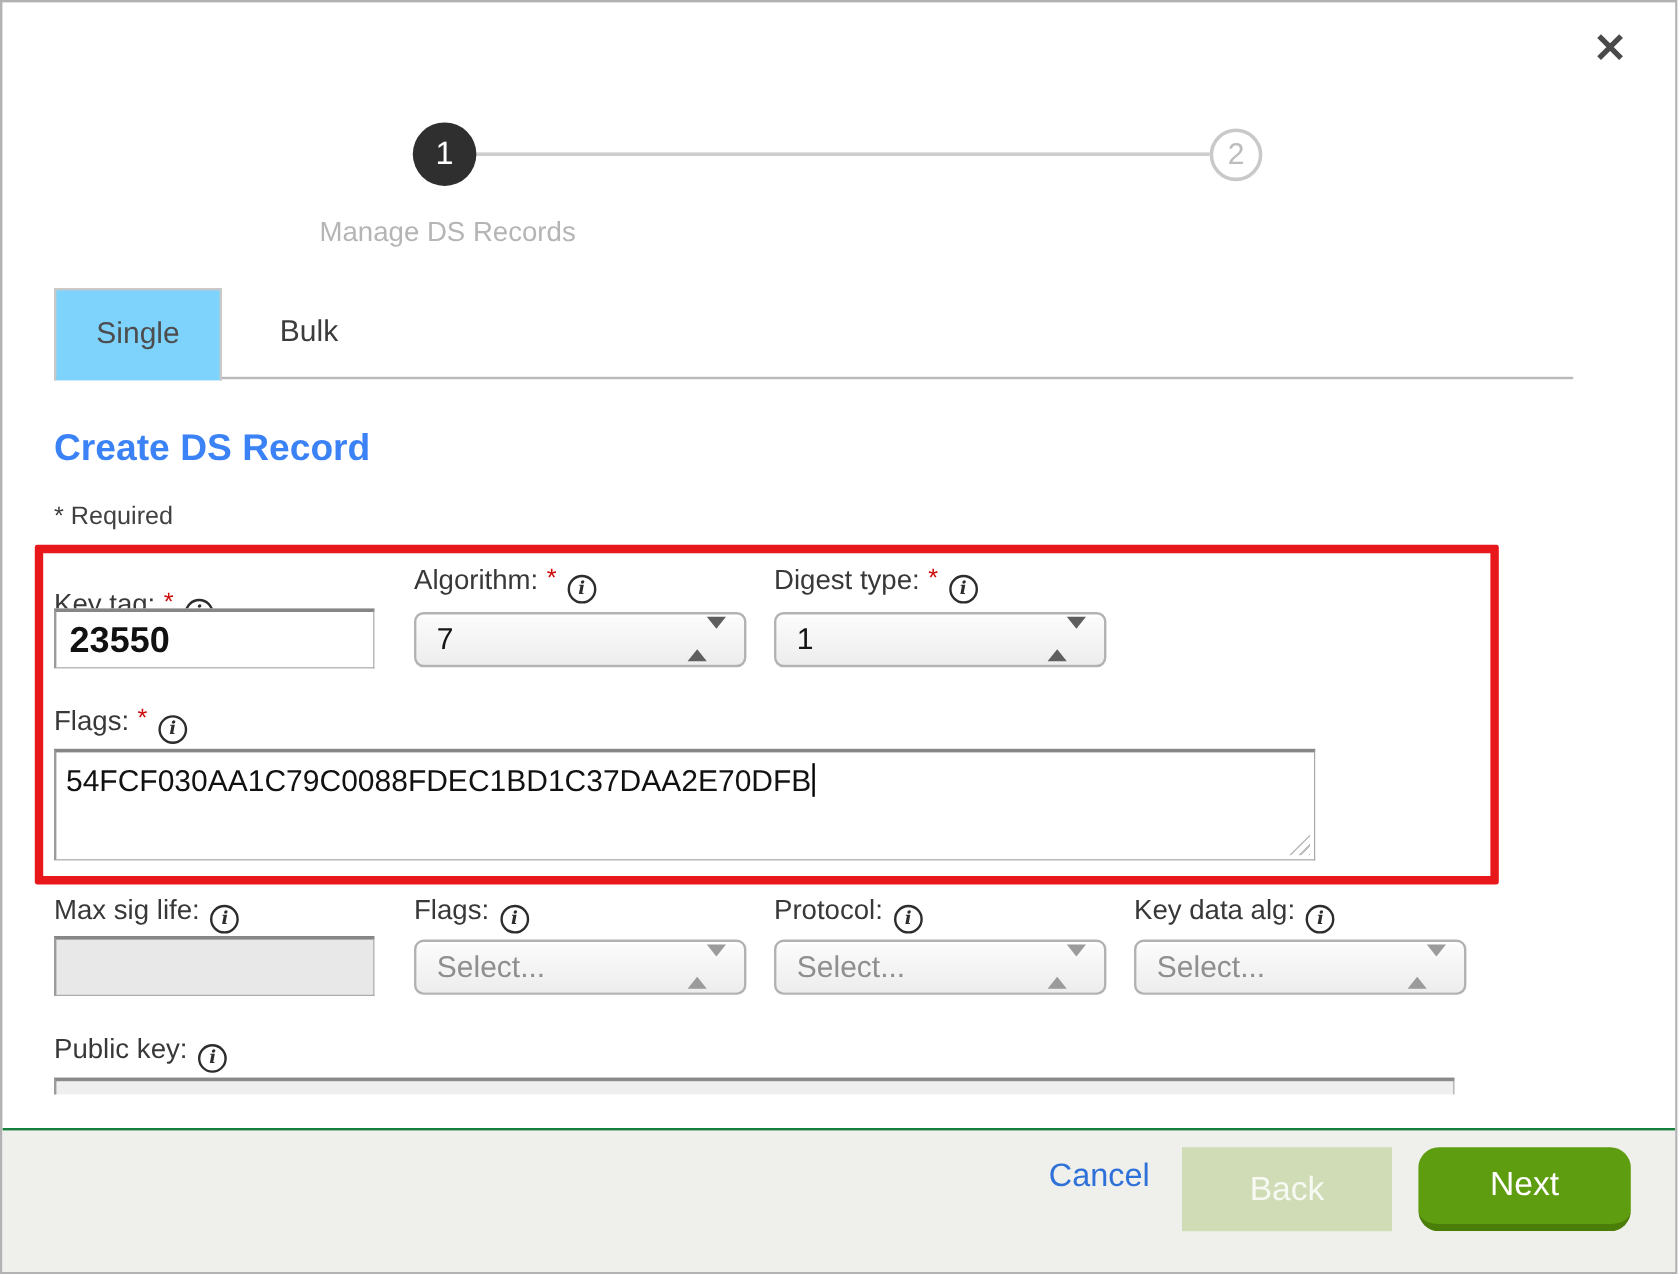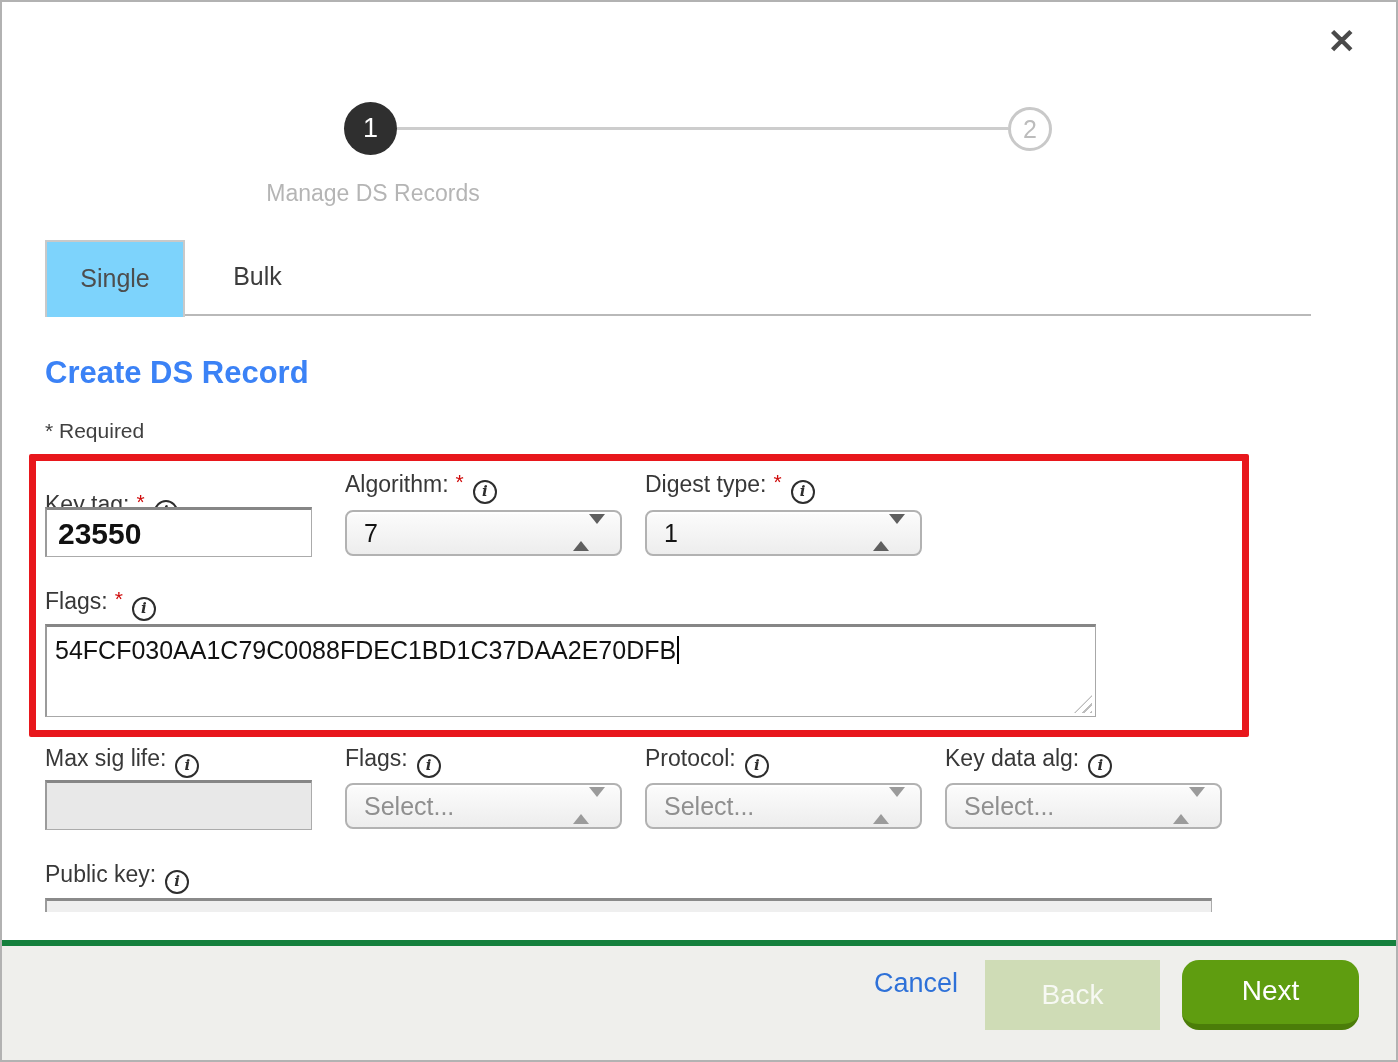--- a/index.html
+++ b/index.html
@@ -116,21 +116,21 @@
 
   
   .annotation-box {
     position: absolute; left: 27px; top: 452px; width: 1220px; height: 283px;
     border: 7px solid #e8171c; border-radius: 2px; pointer-events: none; z-index: 6;
   }
 
   
   .footer {
     position: absolute; left: 0; top: 938px; width: 1394px; height: 122px;
-    background: #efefec; border-top: 6px solid #15803d; z-index: 4;
+    background: #efefec; border-top: 2px solid #15803d; z-index: 4;
   }
   .cancel-link { position: absolute; left: 872px; top: 22px; font-size: 27px; color: #2e71d8; cursor: pointer; }
   .back-btn {
     position: absolute; left: 983px; top: 14px; width: 175px; height: 70px;
     background: #cfdcb6; color: #f7f9f3; font-size: 28px; text-align: center; line-height: 70px;
     cursor: default;
   }
   .next-btn {
     position: absolute; left: 1180px; top: 14px; width: 177px; height: 70px;
     background: #5f9d10; border-bottom: 6px solid #4b7d09; color: #fff;

